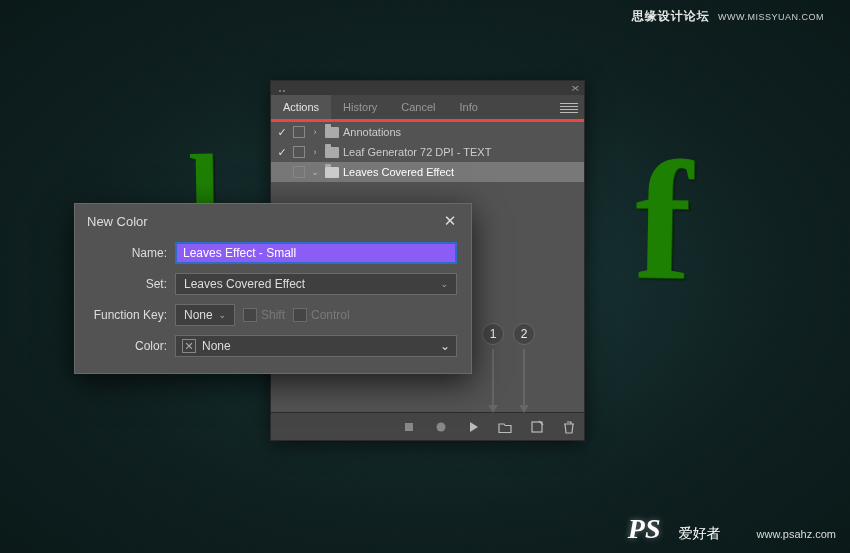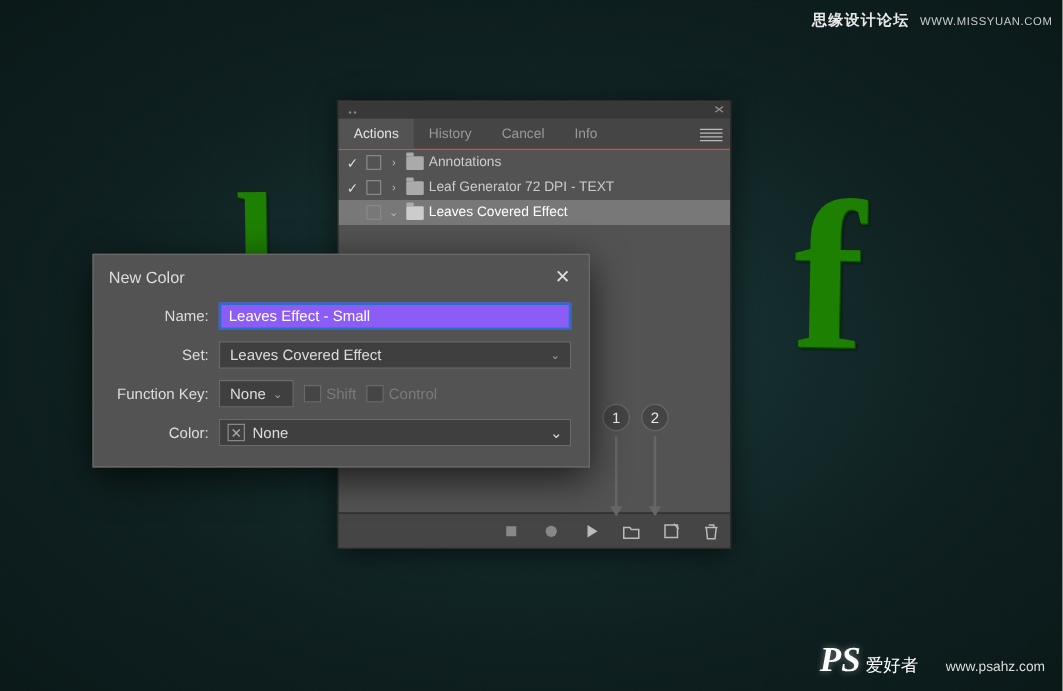--- a/index.html
+++ b/index.html
@@ -1,31 +1,31 @@
 <!DOCTYPE html>
 <html><head>
 <meta charset="utf-8">
 <style>
 *{margin:0;padding:0;box-sizing:border-box;font-family:Tahoma,Arial,sans-serif}
 body{width:850px;height:553px;background:radial-gradient(ellipse at center,#1a3a3a 0%,#0f2020 60%,#0a1818 100%);position:relative;overflow:hidden}
 body::before{content:"";position:absolute;inset:0;background-image:repeating-linear-gradient(45deg,rgba(255,255,255,0.01) 0,rgba(255,255,255,0.01) 1px,transparent 1px,transparent 2px);opacity:0.5}
-.watermark-top{position:absolute;top:8px;right:8px;color:#e8e8e8;font-size:12px;font-weight:bold;letter-spacing:1px}
+.watermark-top{position:absolute;top:8px;right:26px;color:#e8e8e8;font-size:12px;font-weight:bold;letter-spacing:1px}
 .watermark-top .url{font-size:9px;font-weight:normal;margin-left:4px;letter-spacing:0.5px;opacity:0.85}
-.watermark-bottom{position:absolute;bottom:8px;right:14px;display:flex;align-items:baseline;gap:4px}
+.watermark-bottom{position:absolute;bottom:8px;right:14px;display:flex;align-items:baseline;gap:18px}
 .watermark-bottom .ps{font-family:Georgia,serif;font-size:28px;font-style:italic;font-weight:bold;color:#fff;text-shadow:0 0 6px rgba(255,255,255,0.4)}
 .watermark-bottom .ch{color:#fff;font-size:14px}
 .watermark-bottom .u{color:#ddd;font-size:11px;margin-left:18px}
 .leaf-text{position:absolute;font-family:Georgia,serif;font-weight:bold;color:#3b7a2a;text-shadow:1px 1px 0 #265018,2px 2px 2px rgba(0,0,0,0.4);filter:contrast(1.2) saturate(1.3)}
 .leaf-l{top:128px;left:188px;font-size:120px;transform:rotate(-1deg)}
 .leaf-f{top:124px;right:158px;font-size:170px;transform:rotate(1deg)}
 
 .panel{position:absolute;top:80px;left:270px;width:315px;background:#454545;border:1px solid #2b2b2b;box-shadow:0 4px 20px rgba(0,0,0,0.6);font-size:11px;color:#ccc}
 .panel-header{display:flex;align-items:center;justify-content:space-between;background:#383838;height:14px;padding:0 6px}
 .panel-header .dots span{display:inline-block;width:2px;height:2px;background:#888;border-radius:50%;margin-left:2px}
-.tabs{display:flex;background:#454545;border-bottom:1px solid #ef4444}
+.tabs{display:flex;background:#454545;border-bottom:3px solid #ef4444}
 .tab{padding:6px 12px;font-size:11px;color:#999;cursor:pointer}
 .tab.active{background:#535353;color:#e4e4e4}
 .panel-body{background:#535353;min-height:290px}
 .menu-icon{width:18px;height:12px;display:flex;flex-direction:column;justify-content:space-between;padding:1px 0}
 .menu-icon span{height:1px;background:#bbb}
 .action-row{display:flex;align-items:center;height:20px;padding:0 4px;gap:4px;font-size:11px}
 .action-row.selected{background:#787878;color:#fff}
 .chk{width:14px;height:14px;display:flex;align-items:center;justify-content:center;color:#ddd;font-size:11px}
 .sq{width:12px;height:12px;border:1px solid #888}
 .arrow{width:12px;height:12px;display:flex;align-items:center;justify-content:center;color:#bbb;font-size:9px}

